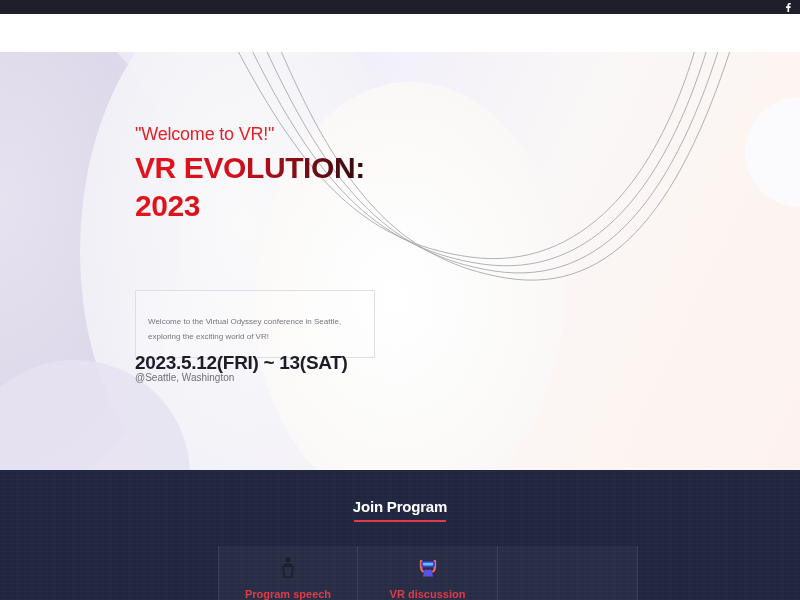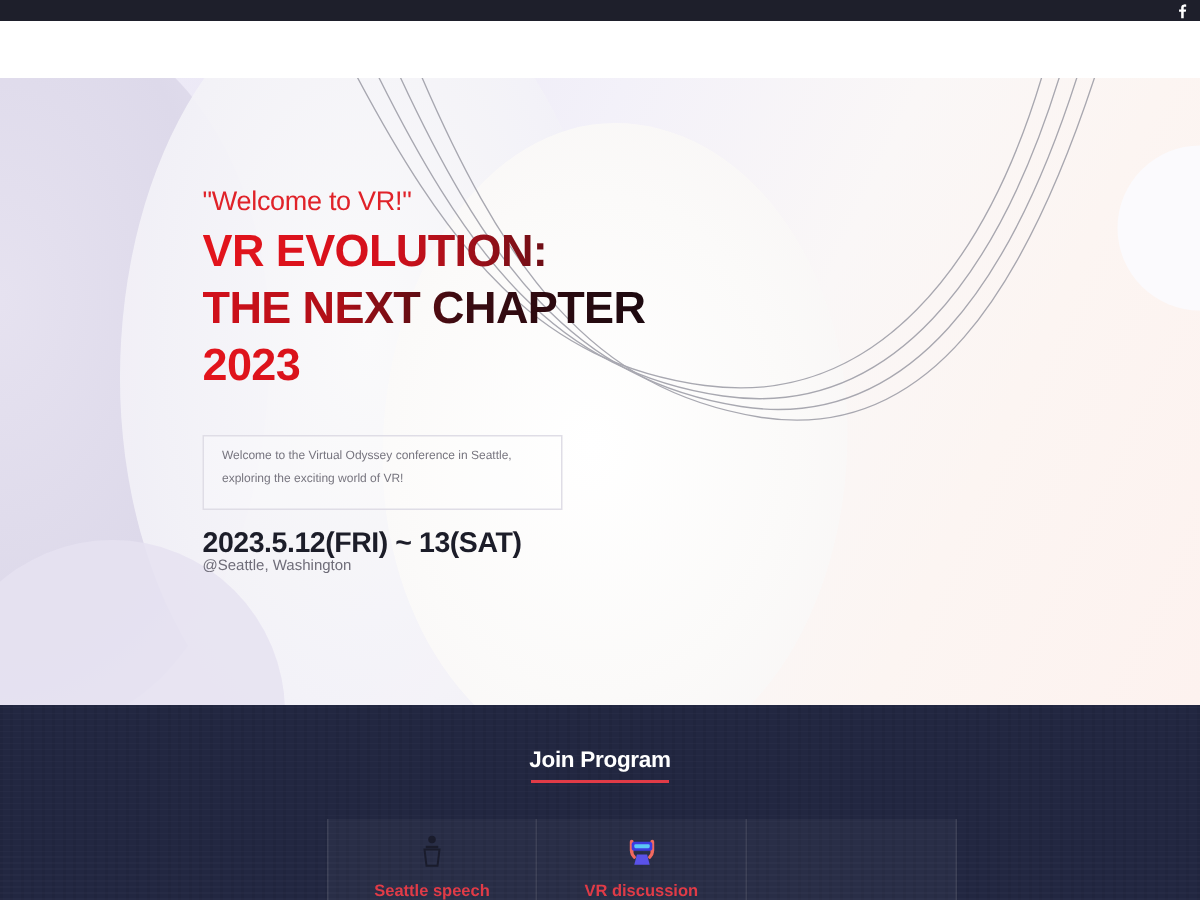--- a/index.html
+++ b/index.html
@@ -113,21 +113,21 @@
   .headline .l3 {
     background:linear-gradient(92deg,#e3141c 0%,#c8111a 60%,#a50f17 100%);
     -webkit-background-clip:text; background-clip:text; color:transparent;
   }
 
   .desc-box {
     position:absolute; top:238px; left:0;
     width:240px; min-height:42px;
     border:1px solid #dfdde6;
     background:rgba(255,255,255,0.28);
-    padding:6px 12px 12px 12px;
+    padding:24px 12px 12px 12px;
   }
   .desc-box p {
     color:#77757f; font-size:8px; line-height:1.85;
   }
 
   .date {
     position:absolute; top:300px; left:0;
     color:#1c1d29; font-size:19px; font-weight:bold;
     letter-spacing:-0.3px; white-space:nowrap;
   }
@@ -215,21 +215,20 @@
       <path d="M258 -20 C 324 128, 384 202, 494 219 C 604 236, 676 142, 724 -20"></path>
       <path d="M273 -20 C 336 132, 396 208, 506 226 C 616 244, 684 148, 736 -20"></path>
     </g>
   </svg>
 
   <div class="hero-inner">
     <div class="kicker">"Welcome to VR!"</div>
 
     <h1 class="headline">
       <span class="l1">VR EVOLUTION:</span>
-      <span class="l2">THE NEXT CHAPTER</span>
       <span class="l3">2023</span>
     </h1>
 
     <div class="desc-box">
       <p>Welcome to the Virtual Odyssey conference in Seattle, exploring the exciting world of VR!</p>
     </div>
 
     <div class="date">2023.5.12(FRI) ~ 13(SAT)</div>
     <div class="place">@Seattle, Washington</div>
   </div>
@@ -245,21 +244,21 @@
 <div class="cards">
 
   <div class="card">
     <div class="card-icon">
       <svg width="20" height="24" viewBox="0 0 24 28">
         <circle cx="12" cy="4" r="3" fill="#1a1c2c"></circle>
         <path d="M7 9h10v2H7z" fill="#1a1c2c"></path>
         <path d="M6 12h12l-1.6 13H7.6z" fill="none" stroke="#1a1c2c" stroke-width="1.6"></path>
       </svg>
     </div>
-    <div class="card-label">Seattle speech</div>
+    <div class="card-label">Program speech</div>
   </div>
 
 
 
   <div class="card">
     <div class="card-icon">
       <svg width="24" height="24" viewBox="0 0 28 26">
         <path d="M6 5v7M22 5v7" stroke="#f2695f" stroke-width="3" stroke-linecap="round"></path>
         <rect x="6" y="5" width="16" height="7" rx="2" fill="#3c3ce0"></rect>
         <rect x="8" y="7" width="12" height="3" rx="1" fill="#5bc8f5"></rect>

